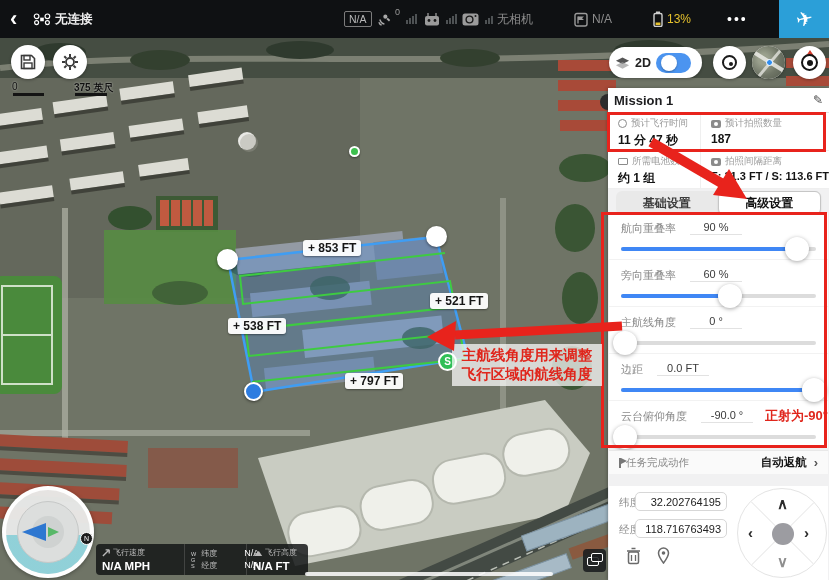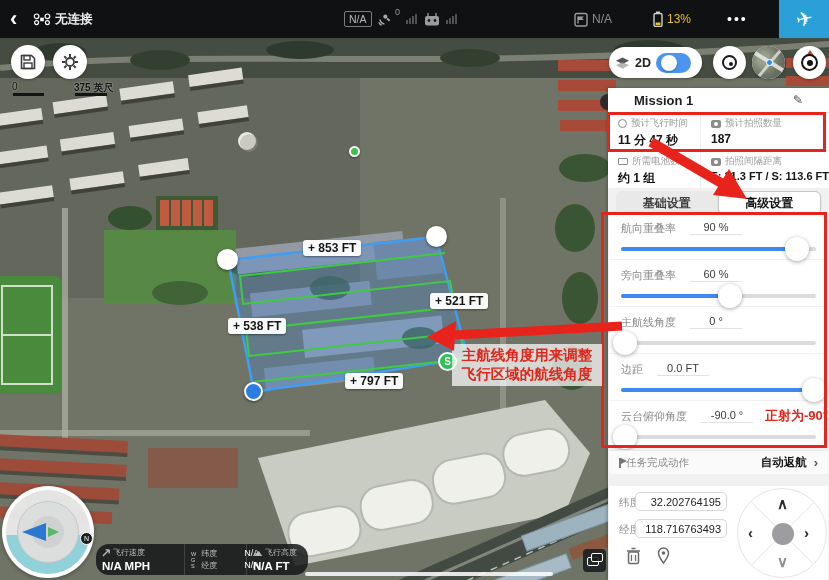--- a/index.html
+++ b/index.html
@@ -48,21 +48,21 @@
                    background:linear-gradient(to top, rgba(130,205,214,.85) 46%, rgba(130,205,214,0) 46%); }
   #compass .arrow { position:absolute; left:20px; top:37px; width:0; height:0;
                     border-right:24px solid #2e77d0; border-top:9px solid transparent; border-bottom:9px solid transparent; }
   #compass .arrow2 { position:absolute; left:46px; top:41px; width:0; height:0;
                      border-left:11px solid #58b868; border-top:5px solid transparent; border-bottom:5px solid transparent; }
   #compass .nbadge { position:absolute; left:78px; top:46px; width:13px; height:13px; border-radius:50%; background:#1d1d1d; border:1px solid #fff;
                      color:#fff; font-size:7px; display:flex; align-items:center; justify-content:center; }
 
   
   #telemetry { position:absolute; left:96px; top:544px; width:212px; height:31px; background:rgba(18,20,22,.84);
-               border-radius:13px; display:flex; z-index:12; color:#fff; }
+               border-radius:4px; display:flex; z-index:12; color:#fff; }
   #telemetry .sec { padding:3px 6px; display:flex; flex-direction:column; justify-content:space-between; }
   #telemetry .sec + .sec { border-left:1px solid rgba(255,255,255,.15); }
   .tl-lbl { color:#b9b9b9; font-size:8px; display:flex; align-items:center; gap:2px; white-space:nowrap; }
   .tl-val { color:#fff; font-size:11.5px; font-weight:bold; white-space:nowrap; }
   .wgs { display:flex; flex-direction:column; justify-content:center; color:#cfcfcf; font-size:5.5px; line-height:6px; margin-right:3px; }
   .ll-row { display:flex; justify-content:space-between; width:58px; }
   .ll-row .l { color:#b9b9b9; font-size:8px; } .ll-row .v { color:#fff; font-size:9px; }
 
   #layers-btn { position:absolute; left:583px; top:549px; width:23px; height:23px; background:rgba(26,29,31,.88); border-radius:4px; z-index:12; }
   #layers-btn i { position:absolute; left:4px; top:8px; width:12px; height:9px; border:1.5px solid #fff; border-radius:2px; }
@@ -86,21 +86,21 @@
   .compass-ico { width:17px; height:17px; border:2.5px solid #141414; border-radius:50%; position:relative; }
   .compass-ico::after { content:""; position:absolute; left:3.5px; top:3.5px; width:6px; height:6px; border-radius:50%; background:#141414; }
   .compass-n { position:absolute; top:4px; left:50%; transform:translateX(-50%); width:0; height:0;
                border-bottom:6px solid #d33a2a; border-left:4px solid transparent; border-right:4px solid transparent; }
 
   
   #sidebar { position:absolute; left:608px; top:88px; width:221px; height:492px; background:#f1f1f2;
              box-shadow:-1px 0 3px rgba(0,0,0,.25); z-index:20; }
   #sb-handle { position:absolute; left:-8px; top:6px; width:8px; height:16px; background:#2c2c2c; border-radius:8px 0 0 8px; }
   #sb-header { position:absolute; left:0; top:0; width:221px; height:25px; background:#fff; border-bottom:1px solid #e3e3e3;
-               display:flex; align-items:center; justify-content:space-between; padding:0 26px; }
+               display:flex; align-items:center; justify-content:space-between; padding:0 6px; }
   #sb-header .title { font-size:13px; font-weight:bold; color:#1d1d1f; }
   #sb-header .pencil { font-size:12px; color:#444; }
   #stats { position:absolute; left:0; top:25px; width:221px; height:76px; background:#fff;
            display:grid; grid-template-columns:1fr 1fr; grid-template-rows:38px 38px; }
   .cell { padding:4px 0 0 10px; border-bottom:1px solid #efefef; }
   .cell.rt { border-left:1px solid #efefef; }
   .s-lbl { display:flex; align-items:center; gap:4px; font-size:9.5px; color:#9a9a9a; white-space:nowrap; }
   .s-val { font-size:12px; font-weight:bold; color:#141414; margin-top:2px; white-space:nowrap; }
   .mini-ic { display:inline-block; }
   .ic-clock { width:9px; height:9px; border:1.5px solid #8b8b8b; border-radius:50%; }
@@ -577,20 +577,33 @@
         <circle cx="5" cy="7.5" r="1.4" fill="#1a1a1a"></circle>
           <circle cx="11" cy="7.5" r="1.4" fill="#1a1a1a"></circle>
       </svg>
       <span class="bars">
           <i></i>
           <i></i>
           <i></i>
           <i></i>
         </span>
     </div>
+    <div class="item" style="left:462px;">
+      <svg width="17" height="13" viewBox="0 0 17 13">
+        <rect x="0.5" y="0.5" width="16" height="12" rx="2.5" fill="#9b9b9b"></rect>
+        <circle cx="7.5" cy="6.5" r="3.4" fill="none" stroke="#1a1a1a" stroke-width="1.4"></circle>
+        <circle cx="13.5" cy="3" r="1" fill="#1a1a1a"></circle>
+      </svg>
+      <span class="bars">
+          <i></i>
+          <i></i>
+          <i></i>
+        </span>
+      <span class="tb-dim">无相机</span>
+    </div>
     <div class="item" style="left:574px;">
       <svg width="14" height="15" viewBox="0 0 14 15">
         <rect x="1" y="1.5" width="12" height="12.5" rx="2" fill="none" stroke="#9b9b9b" stroke-width="1.4"></rect>
         <path d="M4 4.5 h6 l-2 1.8 2 1.8 h-6 z" fill="#9b9b9b"></path>
           <line x1="4" y1="4.5" x2="4" y2="11.5" stroke="#9b9b9b" stroke-width="1.3"></line>
       </svg>
       <span class="tb-dim">N/A</span>
     </div>
     <div class="item" style="left:653px;">
       <svg width="10" height="16" viewBox="0 0 10 16">

